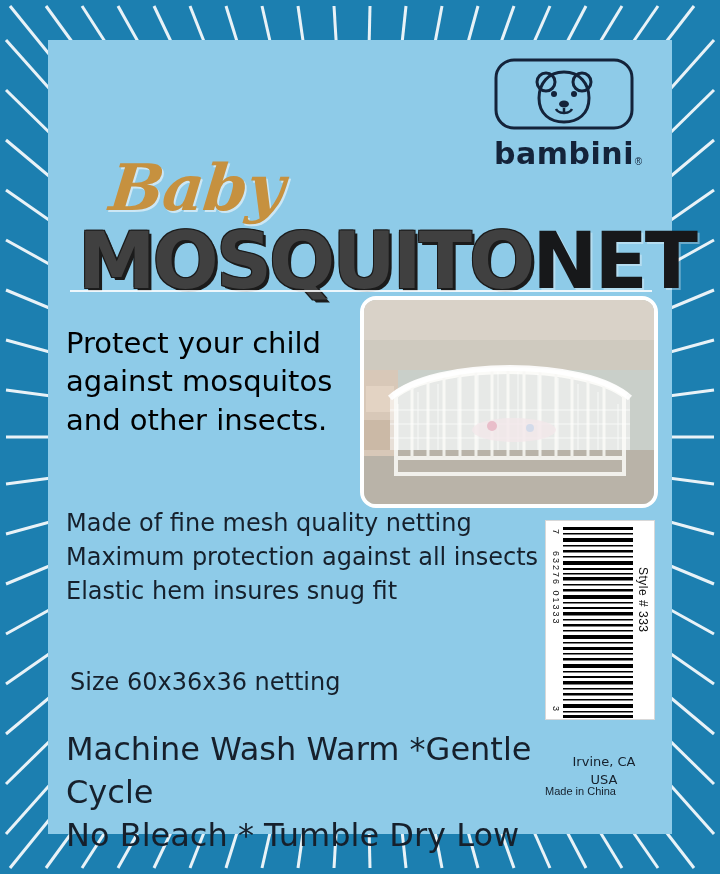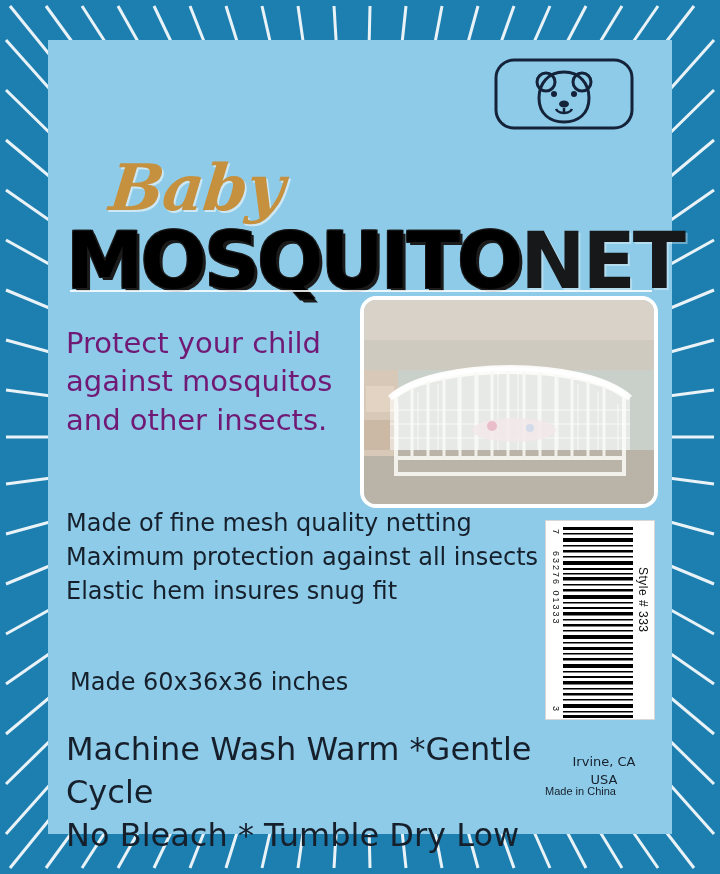--- a/index.html
+++ b/index.html
@@ -95,26 +95,27 @@
     width: 600px;
     white-space: nowrap;
   }
   .title-main span {
     font-family: "DejaVu Sans", sans-serif;
     font-weight: bold;
     font-size: 78px;
     letter-spacing: -3px;
   }
   .word-mosquito {
-    color: #000000;
+    color: #404040;
     text-shadow:
       3px 3px 0 #1b1b1b,
       -1px -1px 0 #1b1b1b,
       1px -1px 0 #1b1b1b,
       -1px 1px 0 #1b1b1b;
+    margin-left: 12px;
   }
   .word-net {
     color: #17181a;
     text-shadow: 2px 2px 0 rgba(255,255,255,0.35);
   }
   .divider {
     position: absolute;
     left: 22px;
     top: 250px;
     width: 582px;
@@ -125,21 +126,21 @@
 
   
   .headline {
     position: absolute;
     left: 18px;
     top: 284px;
     width: 300px;
     font-family: "DejaVu Sans", sans-serif;
     font-size: 29px;
     line-height: 1.32;
-    color: #701a75;
+    color: #000000;
   }
 
   
   .photo {
     position: absolute;
     left: 312px;
     top: 256px;
     width: 290px;
     height: 204px;
     border: 4px solid #ffffff;
@@ -346,20 +347,24 @@
           <circle cx="88" cy="24" r="9"></circle>
           <path d="M70 14 C54 14 45 26 45 40 C45 56 56 64 70 64 C84 64 95 56 95 40 C95 26 86 14 70 14 Z"></path>
         </g>
         <circle cx="60" cy="36" r="3" fill="#14233a"></circle>
         <circle cx="80" cy="36" r="3" fill="#14233a"></circle>
         <ellipse cx="70" cy="46" rx="5" ry="3.5" fill="#14233a"></ellipse>
         <path d="M70 50 L70 55" stroke="#14233a" stroke-width="2.5" fill="none"></path>
         <path d="M70 55 C64 55 62 51 62 51" stroke="#14233a" stroke-width="2.5" fill="none"></path>
         <path d="M70 55 C76 55 78 51 78 51" stroke="#14233a" stroke-width="2.5" fill="none"></path>
       </svg>
+      <div class="brand-row">
+        <span class="brand">bambini</span>
+        <span class="brand-reg">®</span>
+      </div>
     </div>
 
     <div class="title-baby">Baby</div>
     <div class="title-main">
       <span class="word-mosquito">MOSQUITO</span><span class="word-net">NET</span>
     </div>
     <div class="divider"></div>
 
     <div class="headline">Protect your child against mosquitos and other insects.</div>
 
@@ -431,21 +436,21 @@
         <circle cx="166" cy="128" r="4" fill="#cfd9ea" opacity="0.9"></circle>
       </svg>
     </div>
 
     <div class="features">
       <div>Made of fine mesh quality netting</div>
       <div>Maximum protection against all insects</div>
       <div>Elastic hem insures snug fit</div>
     </div>
 
-    <div class="size-line">Made 60x36x36 inches</div>
+    <div class="size-line">Size 60x36x36 netting</div>
 
     <div class="care">
       <div>Machine Wash Warm *Gentle Cycle</div>
       <div>No Bleach * Tumble Dry Low</div>
     </div>
 
     <div class="barcode-box">
       <div class="barcode-inner">
         <span class="bc-digit bc-lead">7</span>
         <span class="bc-digit bc-mid">63276 01333</span>

